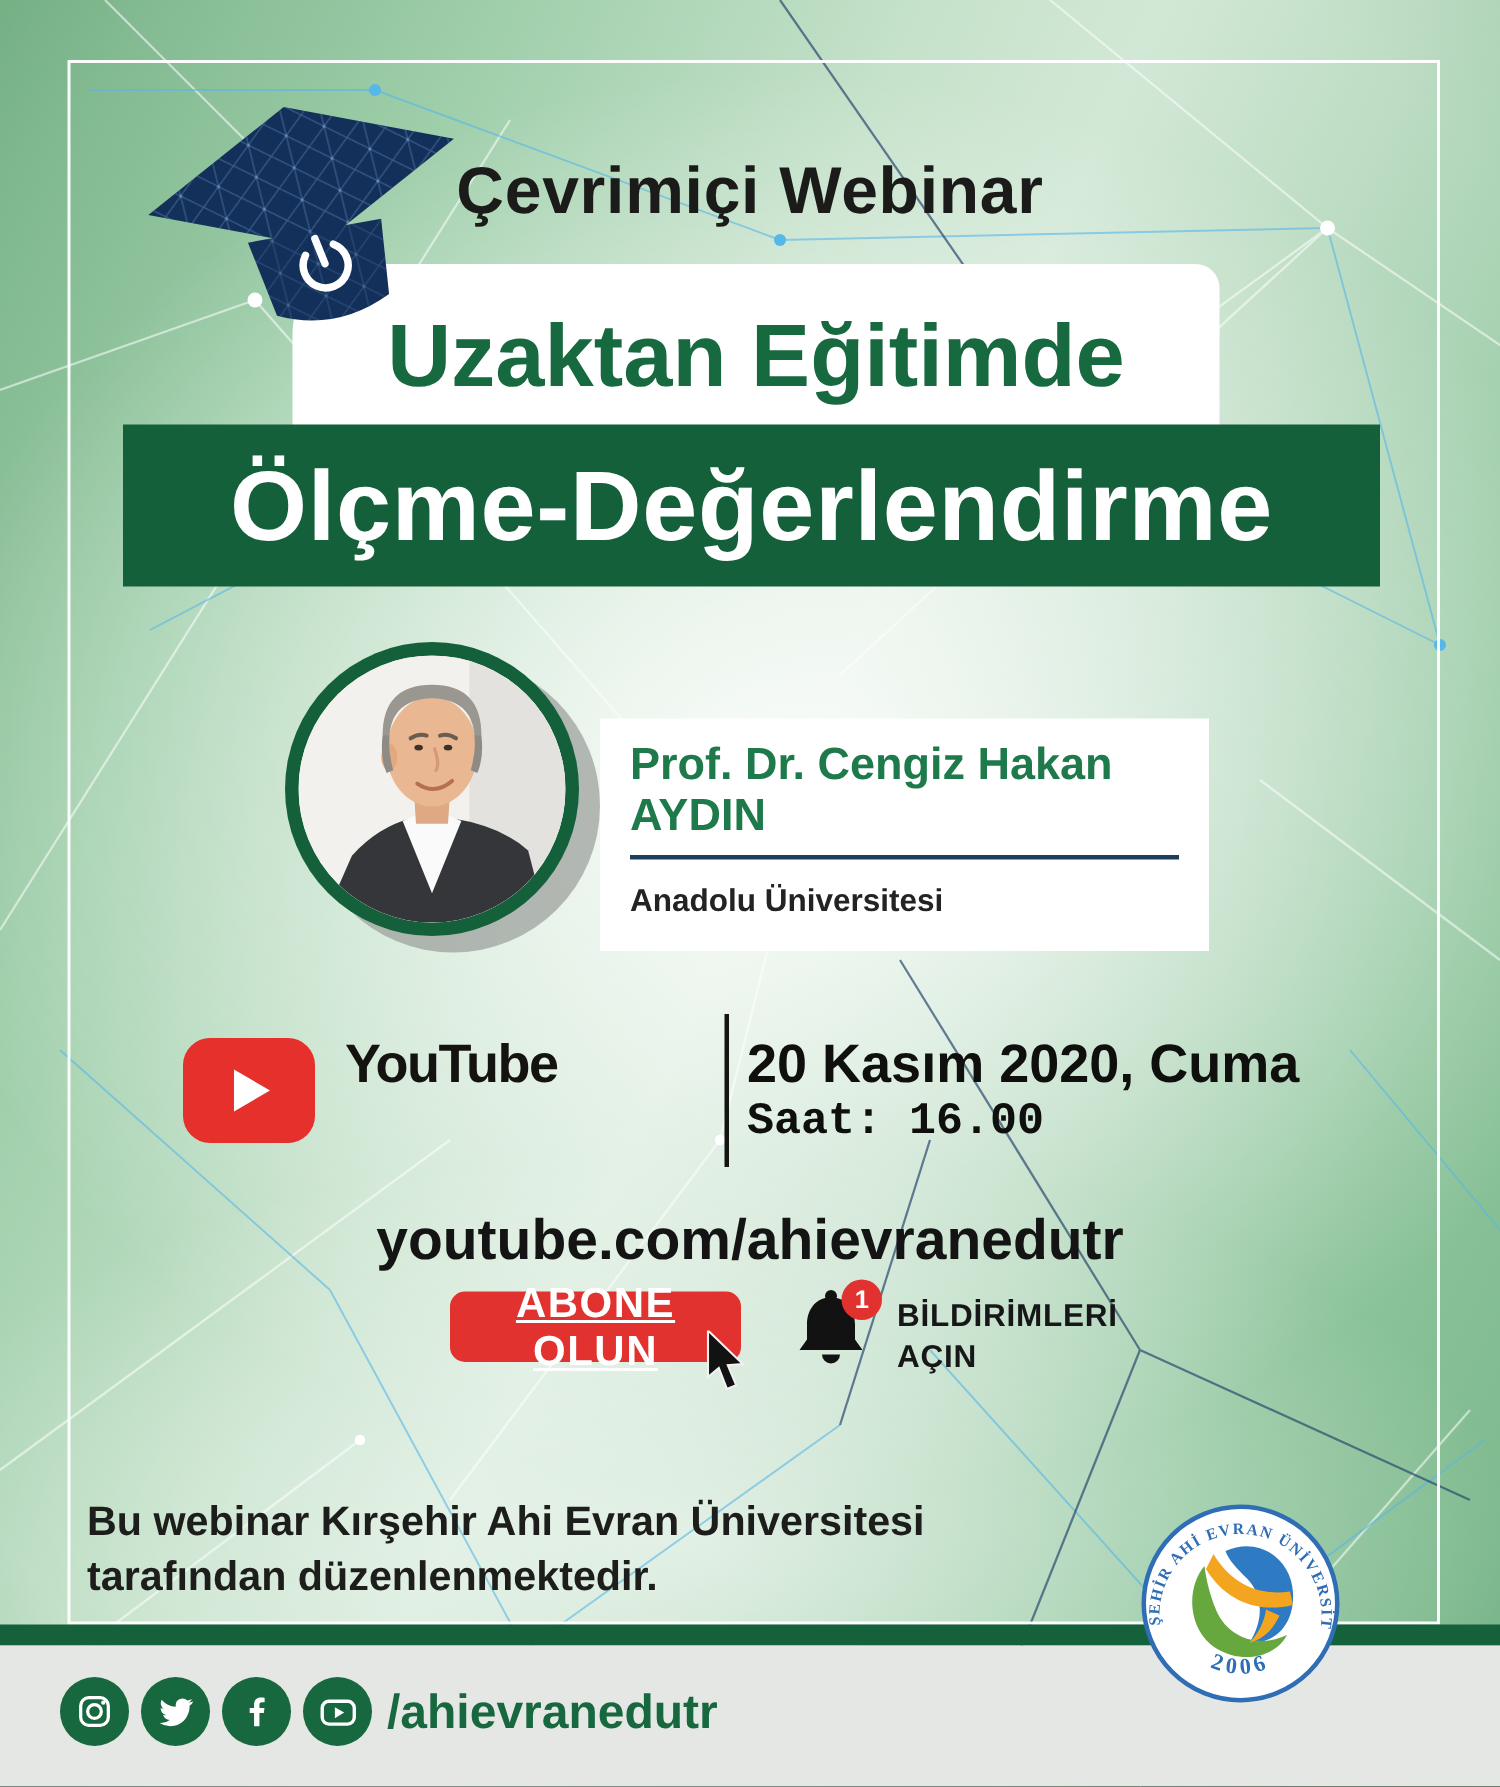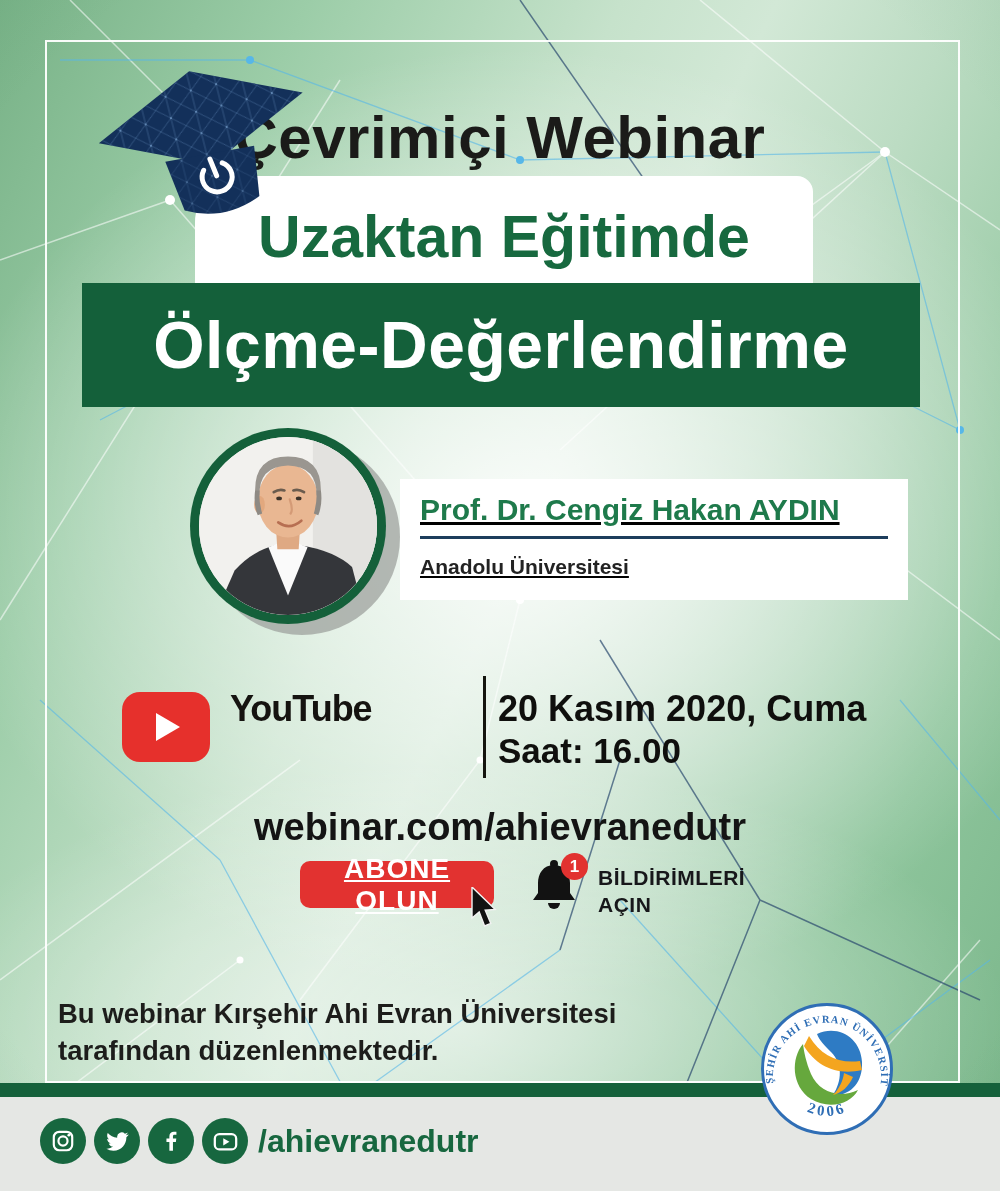--- a/index.html
+++ b/index.html
@@ -13,57 +13,57 @@
       linear-gradient(115deg,#78b287 0%,#9ccda8 20%,#c6e2cb 40%,#d2e8d6 50%,#bcdcc3 62%,#8ec59c 82%,#79b589 100%);
   }
   .abs{position:absolute;}
   .net{position:absolute;inset:0;z-index:1;}
   .frame{
     position:absolute;left:45px;top:40px;width:915px;height:1043px;
     border:2px solid rgba(255,255,255,.95);box-sizing:border-box;z-index:2;
   }
   .webinar-label{
     left:0;top:103px;width:1000px;text-align:center;z-index:3;
-    font-size:60px;font-weight:700;color:#1b1b19;letter-spacing:.5px;
+    font-size:44px;font-weight:700;color:#1b1b19;letter-spacing:.5px;
   }
   .title-box{
     left:195px;top:176px;width:618px;height:122px;background:#fff;
     border-radius:46px 16px 16px 16px;z-index:3;
     display:flex;align-items:center;justify-content:center;
     font-size:59px;font-weight:700;color:#17693f;
   }
   .banner{
-    left:82px;top:283px;width:838px;height:124px;background:#14603a;z-index:3;
+    left:82px;top:283px;width:838px;height:108px;background:#14603a;z-index:3;
     display:flex;align-items:center;justify-content:center;
     font-size:66px;font-weight:700;color:#ffffff;letter-spacing:.5px;
   }
   .cap{left:88px;top:55px;width:240px;height:185px;z-index:5;}
   .avatar-ring{
     left:190px;top:428px;width:178px;height:178px;border-radius:50%;
     background:#14603a;padding:9px;z-index:4;
     box-shadow:14px 11px 0 rgba(158,162,157,.75);
   }
   .avatar-clip{width:178px;height:178px;border-radius:50%;overflow:hidden;background:#f0efec;}
   .name-card{
-    left:400px;top:479px;width:508px;background:#fff;z-index:3;
-    padding:14px 20px 16px 20px;box-sizing:border-box;text-decoration:underline;
+    left:400px;top:479px;width:406px;background:#fff;z-index:3;
+    padding:14px 20px 16px 20px;box-sizing:border-box;
   }
   .name-card .name{font-size:30px;font-weight:800;color:#1e7a4b;}
   .name-card .rule{height:3px;background:#1d3d5c;margin:9px 0 10px 0;}
   .name-card .aff{font-size:21px;font-weight:600;color:#232323;line-height:35px;}
   .yt-icon{
     left:122px;top:692px;width:88px;height:70px;background:#e6302c;border-radius:18px;
     display:flex;align-items:center;justify-content:center;z-index:3;
   }
   .yt-icon .tri{width:0;height:0;border-style:solid;border-width:14px 0 14px 24px;border-color:transparent transparent transparent #ffffff;margin-left:4px;}
   .yt-word{left:230px;top:688px;font-size:36px;font-weight:700;color:#151310;letter-spacing:-1px;z-index:3;}
   .yt-live{left:230px;top:727px;font-size:37px;font-weight:800;color:#0f0f0d;z-index:3;}
   .vdiv{left:483px;top:676px;width:3px;height:102px;background:#15150f;z-index:3;}
   .bdate{left:498px;top:688px;font-size:36px;font-weight:800;color:#0f0f0d;z-index:3;}
-  .btime{left:498px;top:731px;font-size:35px;font-weight:800;color:#0f0f0d;z-index:3;}
+  .btime{left:498px;top:731px;font-size:30px;font-weight:800;color:#0f0f0d;z-index:3;font-family:Liberation Mono, monospace;}
   .url{left:0;top:806px;width:1000px;text-align:center;font-size:38px;font-weight:800;color:#141414;z-index:3;}
   .subscribe{
     left:300px;top:861px;width:194px;height:47px;background:#e23230;border-radius:10px;
     display:flex;align-items:center;justify-content:center;z-index:3;border:none;
     color:#fff;font-size:28px;font-weight:800;letter-spacing:1px;font-family:inherit;text-decoration:underline;
   }
   .cursor{left:470px;top:887px;z-index:6;}
   .bell{left:528px;top:856px;z-index:3;}
   .badge{
     left:561px;top:853px;width:27px;height:27px;border-radius:50%;background:#e23230;
@@ -194,21 +194,21 @@
   </div>
 
   <div class="abs yt-icon">
       <div class="tri"></div>
     </div>
   <div class="abs yt-word">YouTube</div>
   <div class="abs vdiv"></div>
   <div class="abs bdate">20 Kasım 2020, Cuma</div>
   <div class="abs btime">Saat: 16.00</div>
 
-  <div class="abs url">webinar.com/ahievranedutr</div>
+  <div class="abs url">youtube.com/ahievranedutr</div>
   <button class="abs subscribe">ABONE OLUN</button>
   <svg class="abs cursor" width="38" height="42" viewBox="0 0 19 21">
     <path d="M1,0 L1,15.5 L4.6,12.5 L7.3,19.5 L10.4,18.2 L7.6,11.6 L12.6,11.2 Z" fill="#121212" stroke="#f2f2f2" stroke-width=".7"></path>
   </svg>
   <svg class="abs bell" width="52" height="62" viewBox="0 0 52 62">
     <circle cx="26" cy="8" r="4" fill="#121212"></circle>
     <path d="M26,9 C15,9 10,18 10,27 L10,37 L5,44 L47,44 L42,37 L42,27 C42,18 37,9 26,9 Z" fill="#121212"></path>
     <path d="M20,47 a6,6 0 0 0 12,0 Z" fill="#121212"></path>
   </svg>
   <div class="abs badge">1</div>

